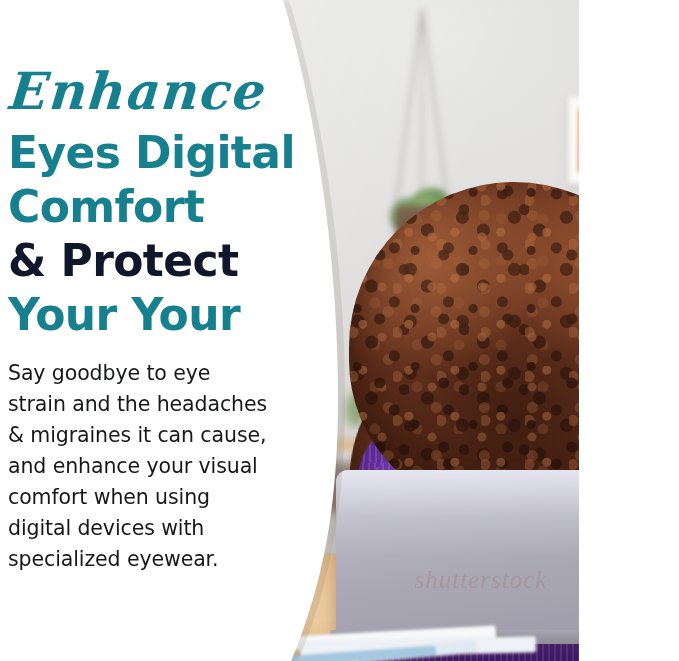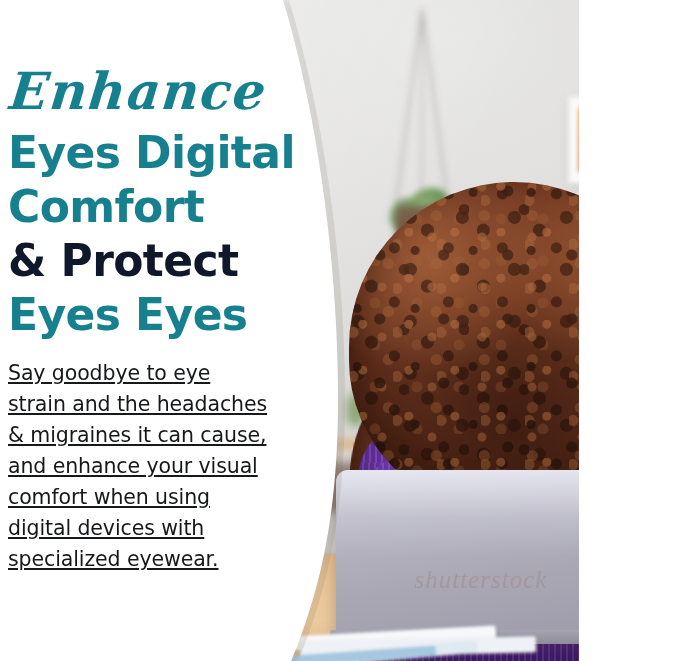--- a/index.html
+++ b/index.html
@@ -334,21 +334,21 @@
   .head.l3{top:239px;}
   .head.l4{top:293px;}
 
   .body-copy{
     position:absolute;left:8px;top:358px;width:290px;
     font-family:"DejaVu Sans", sans-serif;
     font-size:20.5px;line-height:31px;font-weight:400;
     color:#17181a;
     letter-spacing:-0.1px;
   }
-  .body-copy .bl{display:block;white-space:nowrap;text-decoration:underline;}
+  .body-copy .bl{display:block;white-space:nowrap;}
 </style>
 </head>
 <body>
 
 <div class="banner">
 
   <div class="photo">
     <div class="wall"></div>
     <div class="wall-light"></div>
 
@@ -435,21 +435,21 @@
 
   <div class="panel-shadow"></div>
   <div class="panel" style="background: rgb(255, 255, 255);"></div>
 
   <div class="content">
     <div class="script-line" style="color: rgb(22, 128, 143);">Enhance</div>
 
     <div class="head l1" style="color: rgb(22, 128, 143);">Eyes Digital</div>
     <div class="head l2" style="color: rgb(22, 128, 143);">Comfort</div>
     <div class="head l3" style="color: #0f172a;">&amp; Protect</div>
-    <div class="head l4" style="color: rgb(22, 128, 143);">Eyes Eyes</div>
+    <div class="head l4" style="color: rgb(22, 128, 143);">Your Your</div>
 
     <div class="body-copy" style="color: rgb(23, 24, 26);">
       <span class="bl">Say goodbye to eye</span>
       <span class="bl">strain and the headaches</span>
       <span class="bl">&amp; migraines it can cause,</span>
       <span class="bl">and enhance your visual</span>
       <span class="bl">comfort when using</span>
       <span class="bl">digital devices with</span>
       <span class="bl">specialized eyewear.</span>
     </div>

